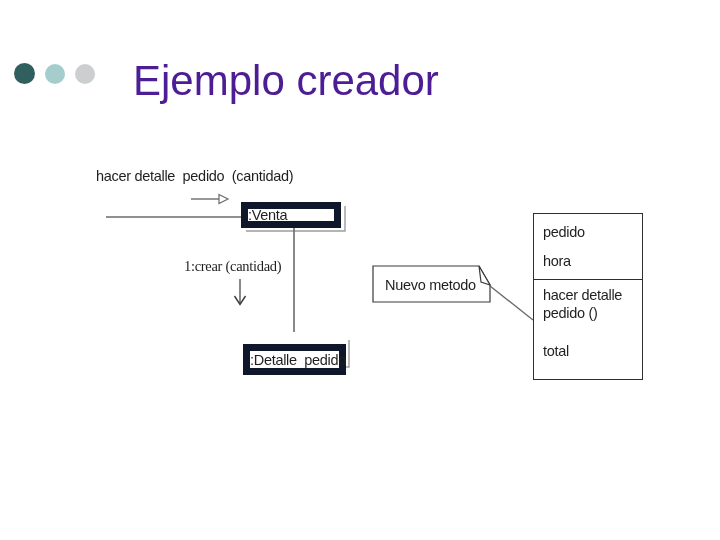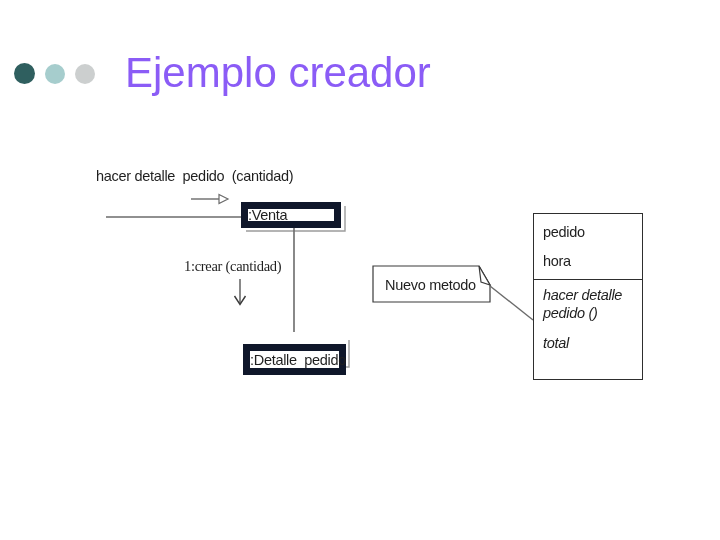--- a/index.html
+++ b/index.html
@@ -22,26 +22,26 @@
     border-radius: 50%;
   }
   #bullet-1 { left: 14px; top: 63px; width: 21px; height: 21px; background: #2f5f5f; }
   #bullet-2 { left: 45px; top: 64px; width: 20px; height: 20px; background: #a6cdcd; }
   #bullet-3 { left: 75px; top: 64px; width: 20px; height: 20px; background: #cccfcf; }
 
   h1.slide-title {
     position: absolute;
     left: 125px;
     top: 52px;
-    margin: 0;
+    margin: 8px;
     font-size: 42px;
     line-height: 1;
     font-weight: 400;
     letter-spacing: 0;
-    color: #8b5cf6;
+    color: #4c1d95;
     white-space: pre;
   }
 
   
   svg.overlay {
     position: absolute;
     left: 0;
     top: 0;
     z-index: 1;
   }
@@ -100,23 +100,22 @@
     box-sizing: border-box;
     height: 66px;
     border-bottom: 1px solid #2e2e2e;
     padding: 7px 4px 0 9px;
   }
   .cb-attrs .attr { height: 29px; line-height: 22px; }
   .cb-methods {
     box-sizing: border-box;
     padding: 6px 6px 0 9px;
     line-height: 18px;
-    font-style: italic;
   }
-  .cb-methods .m-total { margin-top: 12px; }
+  .cb-methods .m-total { margin-top: 20px; }
 </style>
 </head>
 <body>
 
 <span class="bullet" id="bullet-1"></span>
 <span class="bullet" id="bullet-2"></span>
 <span class="bullet" id="bullet-3"></span>
 
 <h1 class="slide-title">Ejemplo creador</h1>
 

